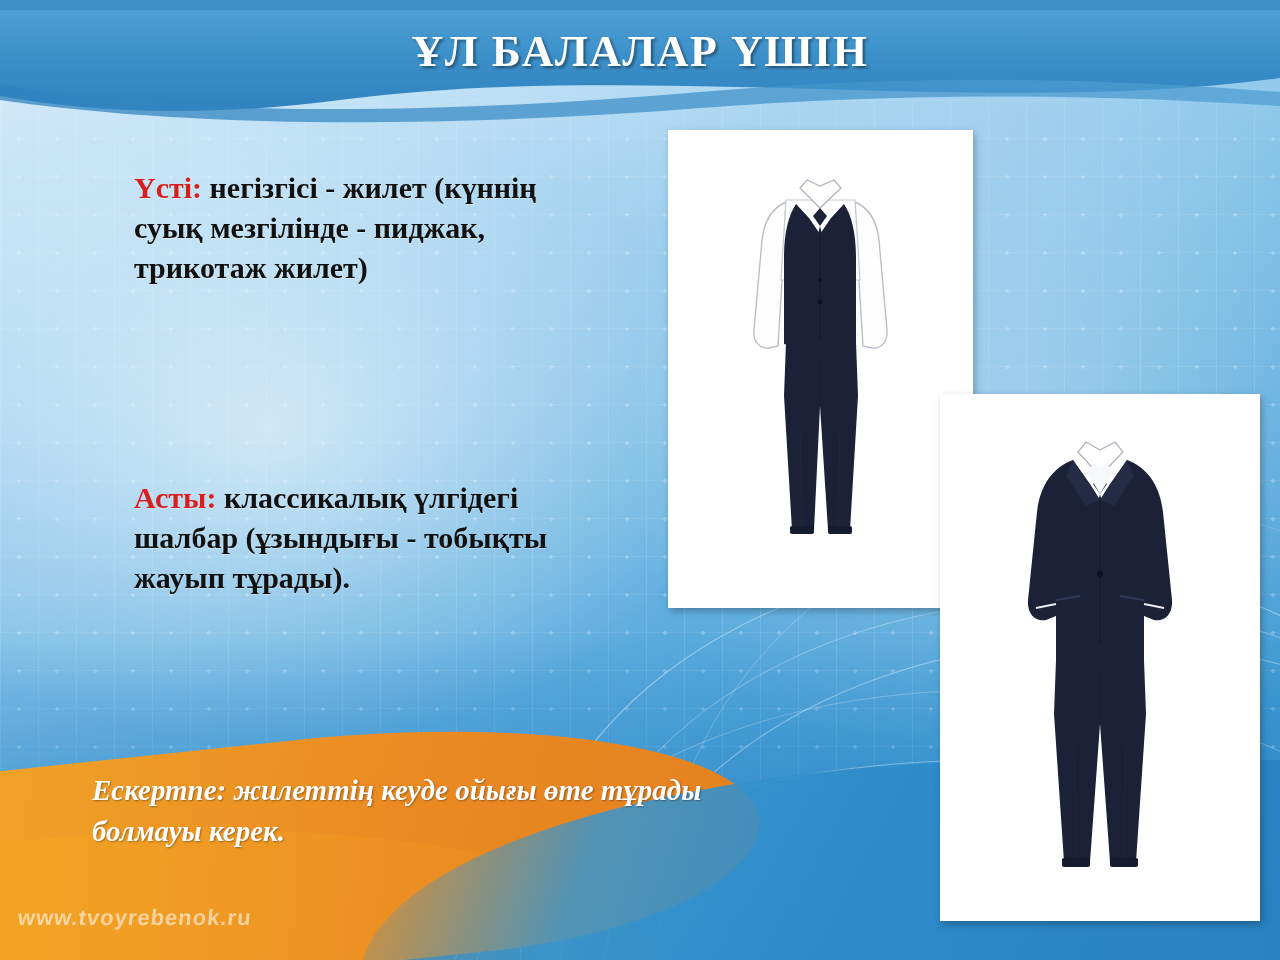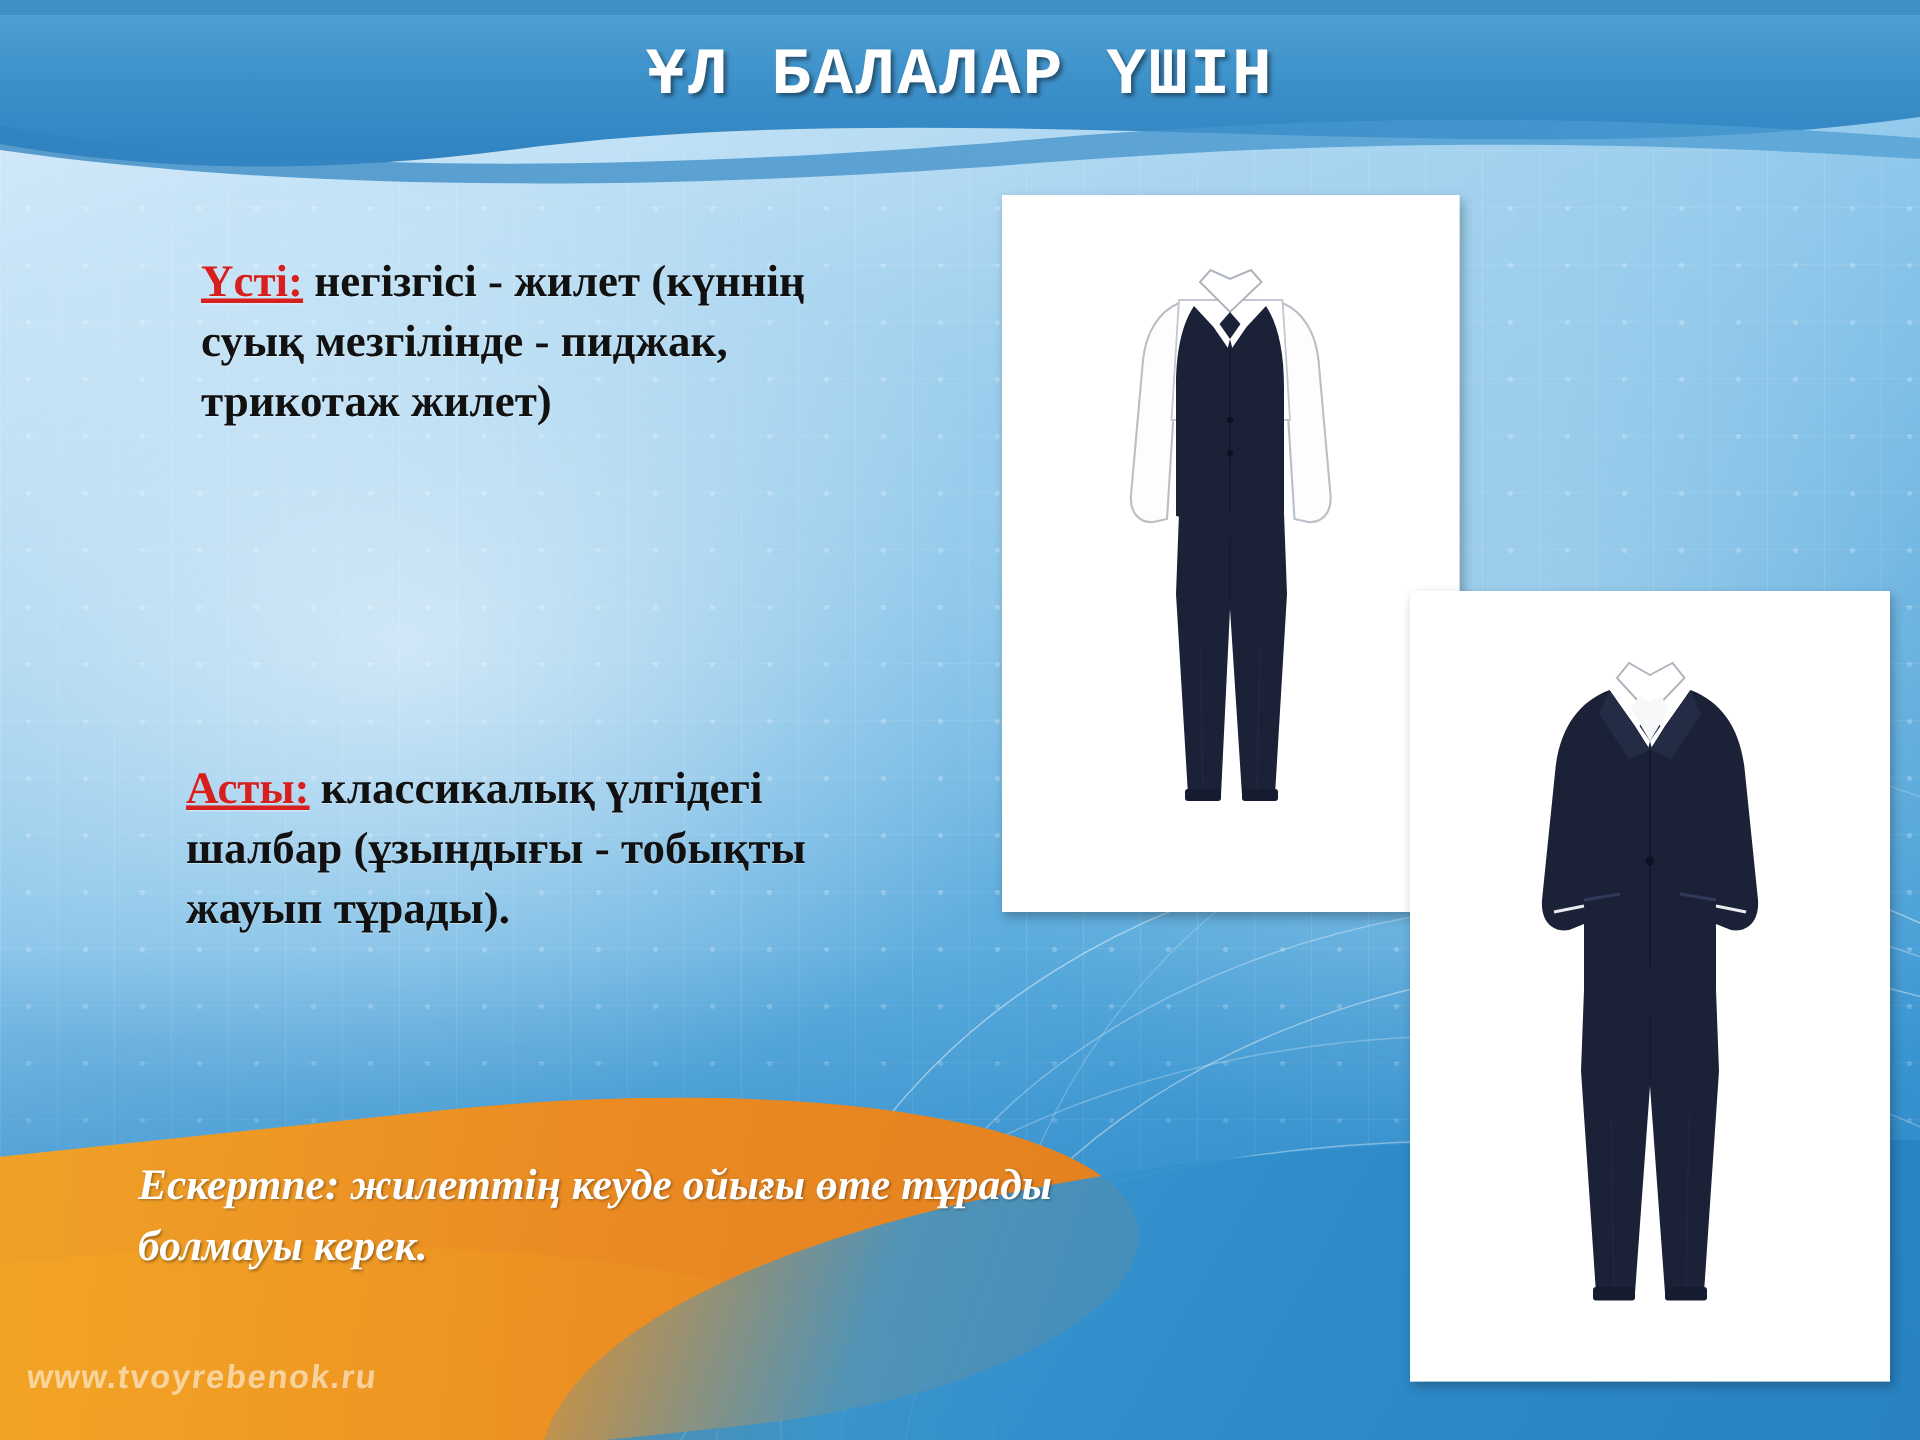--- a/index.html
+++ b/index.html
@@ -85,46 +85,44 @@
     position: absolute;
     left: 0;
     top: 26px;
     width: 1280px;
     text-align: center;
     color: #ffffff;
     font-size: 44px;
     font-weight: bold;
     letter-spacing: 1.5px;
     text-shadow: 2px 2px 3px rgba(0,0,0,0.45);
-    font-family: Liberation Mono, monospace;
+    font-family: Liberation Serif, serif;
   }
   
   .body-text {
     position: absolute;
     color: #111111;
     font-size: 30px;
     font-weight: bold;
     line-height: 1.33;
     font-family: "Liberation Serif", serif;
     text-shadow: 0 1px 0 rgba(255,255,255,0.35);
   }
   .kw {
     color: #d81f1f;
-    text-decoration: underline;
   }
   .block-top {
     left: 134px;
     top: 168px;
     width: 460px;
   }
   .block-bottom {
-    left: 124px;
+    left: 134px;
     top: 478px;
     width: 470px;
-    margin-top: 28px;
   }
   .note-text {
     position: absolute;
     left: 92px;
     top: 770px;
     width: 690px;
     color: #ffffff;
     font-style: italic;
     font-weight: bold;
     font-size: 29px;

